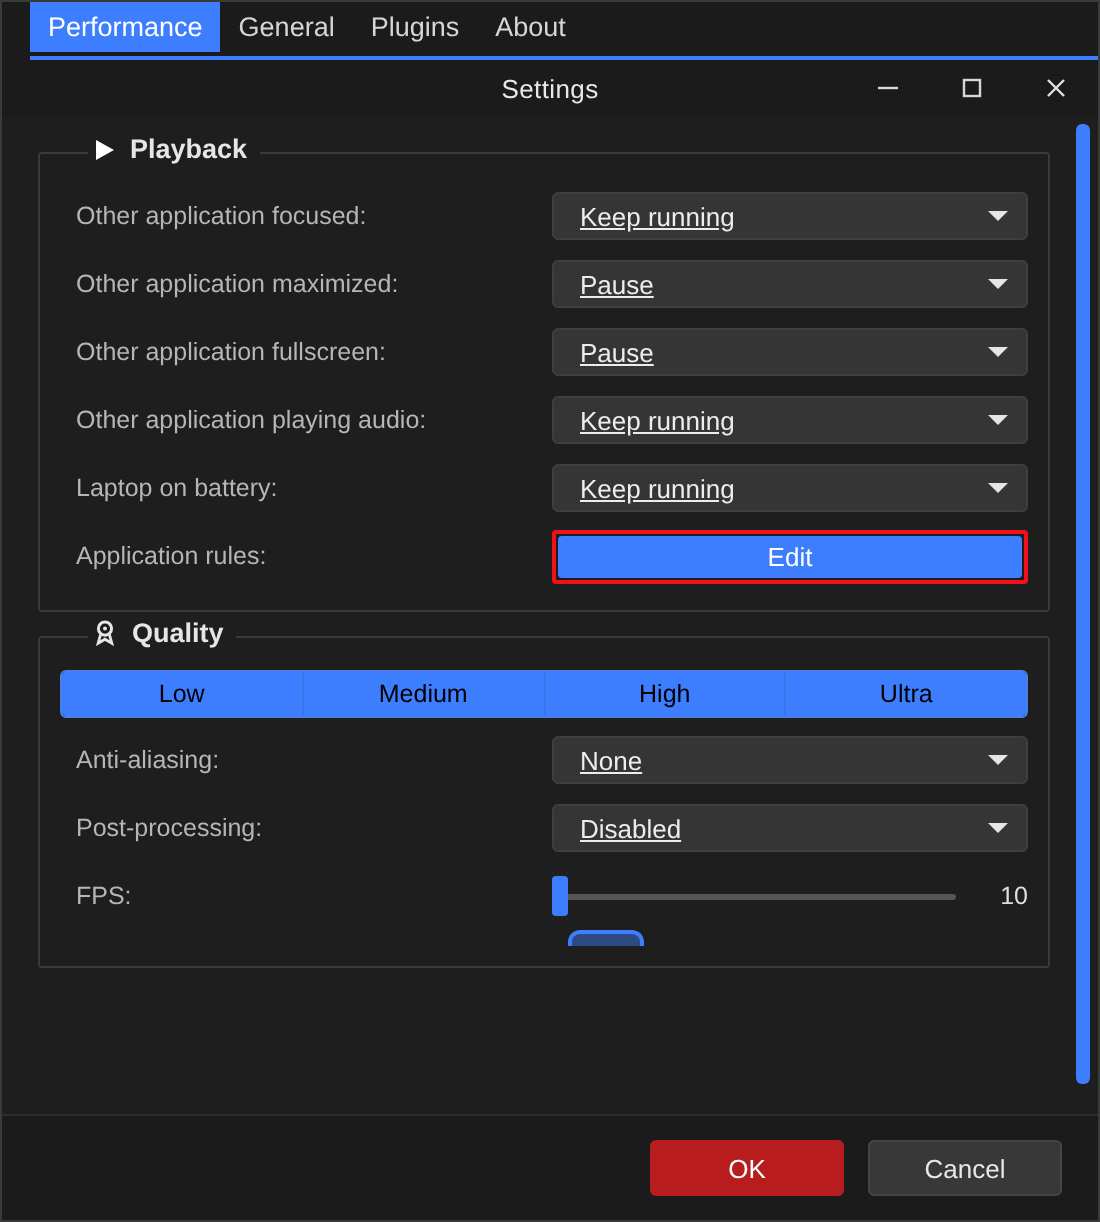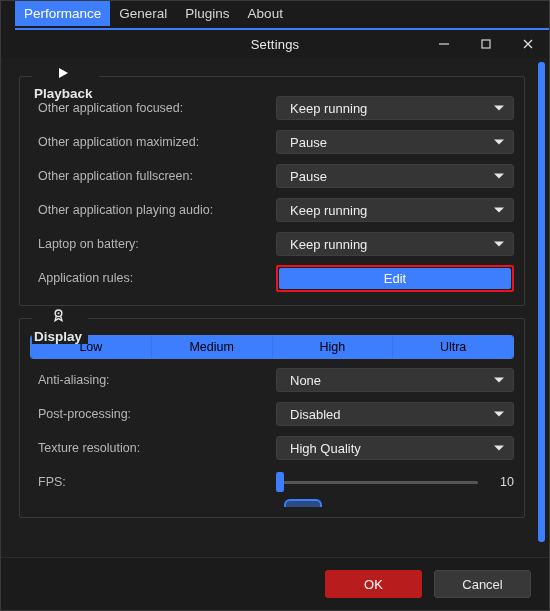--- a/index.html
+++ b/index.html
@@ -120,30 +120,29 @@
   .group {
     position: relative;
     border: 1px solid #3a3a3a;
     border-radius: 2px;
     margin: 12px 0 0 9px;
     padding: 14px 10px 10px 10px;
   }
   .group-title {
     position: absolute;
     top: -10px;
-    left: 12px;
+    left: 24px;
     background: #1e1e1e;
     padding: 0 6px 0 2px;
     display: flex;
     align-items: center;
     gap: 7px;
     font-size: 13.5px;
     color: #e6e6e6;
     font-weight: bold;
-    flex-direction: column;
   }
   .group-title .gicon {
     display: inline-flex;
     align-items: center;
   }
   
   .row {
     display: flex;
     align-items: center;
     height: 34px;
@@ -164,20 +163,21 @@
     border: 1px solid #3f3f3f;
     border-radius: 3px;
     display: flex;
     align-items: center;
     box-sizing: border-box;
   }
   .combo-value {
     font-size: 13px;
     color: #ededed;
     padding-left: 13px;
+    text-decoration: underline;
   }
   .combo-arrow {
     position: absolute;
     right: 9px;
     top: 50%;
     transform: translateY(-50%);
     width: 0; height: 0;
     border-left: 5px solid transparent;
     border-right: 5px solid transparent;
     border-top: 5px solid #e6e6e6;
@@ -405,21 +405,21 @@
 
       <div class="group">
         <div class="group-title">
           <span class="gicon">
             <svg width="13" height="13" viewBox="0 0 13 13">
               <circle cx="6.5" cy="4.3" r="3.3" fill="none" stroke="#e6e6e6" stroke-width="1.5"></circle>
               <circle cx="6.5" cy="4.3" r="1" fill="#e6e6e6"></circle>
               <path d="M4.3 7.2 L3.1 11.6 L6.5 9.6 L9.9 11.6 L8.7 7.2" fill="none" stroke="#e6e6e6" stroke-width="1.4"></path>
             </svg>
           </span>
-          <span>Display</span>
+          <span>Quality</span>
         </div>
 
         <div class="segmented">
           <div class="segment">Low</div>
           <div class="segment">Medium</div>
           <div class="segment">High</div>
           <div class="segment">Ultra</div>
         </div>
 
         <div class="row">
@@ -431,27 +431,20 @@
         </div>
 
         <div class="row">
           <div class="row-label">Post-processing:</div>
           <div class="combo">
             <span class="combo-value">Disabled</span>
             <span class="combo-arrow"></span>
           </div>
         </div>
 
-        <div class="row">
-          <div class="row-label">Texture resolution:</div>
-          <div class="combo">
-            <span class="combo-value">High Quality</span>
-            <span class="combo-arrow"></span>
-          </div>
-        </div>
 
         <div class="row">
           <div class="row-label">FPS:</div>
           <div class="slider-wrap">
             <div class="slider">
               <div class="slider-track"></div>
               <div class="slider-handle"></div>
             </div>
             <div class="slider-value">10</div>
           </div>

